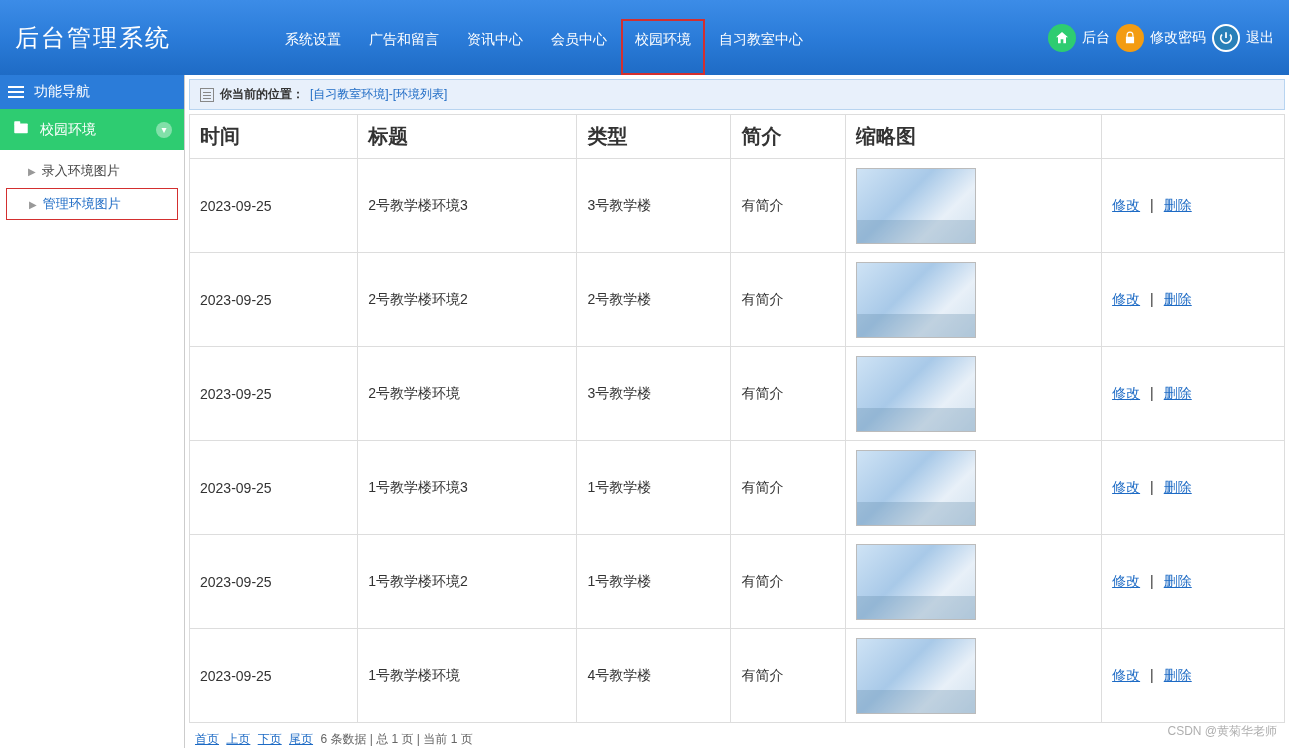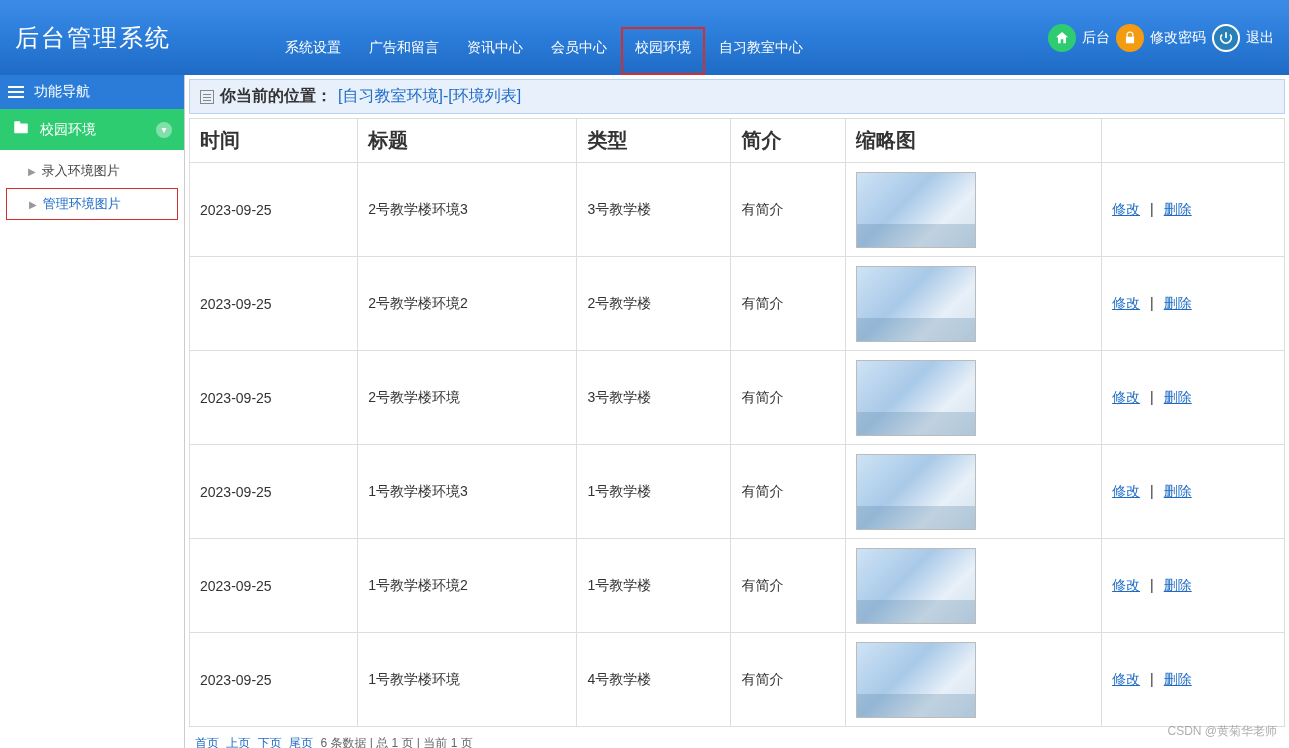--- a/index.html
+++ b/index.html
@@ -10,21 +10,21 @@
   height: 75px;
   display: flex;
   align-items: center;
   padding: 0 15px;
   color: #fff;
   position: relative;
 }
 .logo { font-size: 24px; font-weight: normal; letter-spacing: 2px; margin-right: 100px; white-space: nowrap; }
 .topnav { display: flex; gap: 0; align-items: flex-end; height: 100%; padding-bottom: 0; }
 .topnav-item {
-  padding: 10px 12px 16px;
+  padding: 10px 12px 24px;
   color: #fff;
   cursor: pointer;
   font-size: 14px;
   border: 2px solid transparent;
   white-space: nowrap;
 }
 .topnav-item.highlight { border: 2px solid #d32f2f; }
 .header-right { margin-left: auto; display: flex; align-items: center; gap: 6px; }
 .hr-item { display: flex; align-items: center; gap: 6px; cursor: pointer; color: #fff; font-size: 14px; }
 .icon-circle { width: 28px; height: 28px; border-radius: 50%; display: flex; align-items: center; justify-content: center; }
@@ -71,21 +71,21 @@
   gap: 6px;
 }
 .side-link .tri { color: #999; font-size: 10px; }
 .side-link.active { border: 1px solid #d32f2f; color: #1e6bc5; margin: 2px 6px; padding-left: 22px; }
 
 .main { flex: 1; padding: 0; }
 .breadcrumb {
   background: #e8f0fb;
   border: 1px solid #b8d4f0;
   padding: 6px 10px;
-  font-size: 16px;
+  font-size: 12px;
   display: flex; align-items: center; gap: 6px;
   margin: 4px;
 }
 .bc-icon { width: 14px; height: 14px; border: 1px solid #888; display: inline-block; position: relative; }
 .bc-icon::before { content: ""; position: absolute; left: 2px; right: 2px; top: 3px; height: 1px; background: #888; box-shadow: 0 3px 0 #888, 0 6px 0 #888; }
 .bc-label { font-weight: bold; }
 .bc-path { color: #1e6bc5; }
 
 table.data { width: calc(100% - 8px); margin: 0 4px; border-collapse: collapse; }
 table.data th, table.data td { border: 1px solid #ddd; padding: 8px 10px; text-align: left; vertical-align: middle; }

